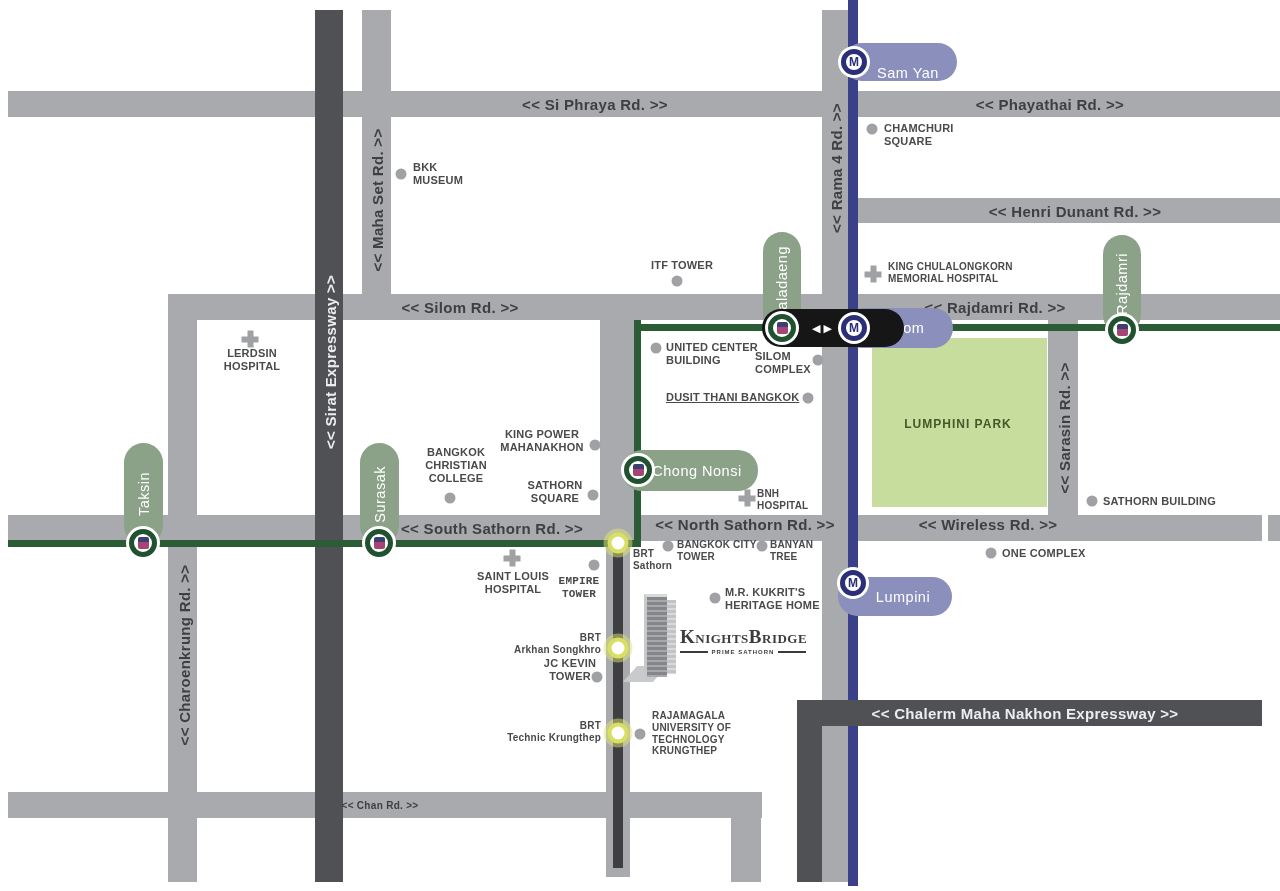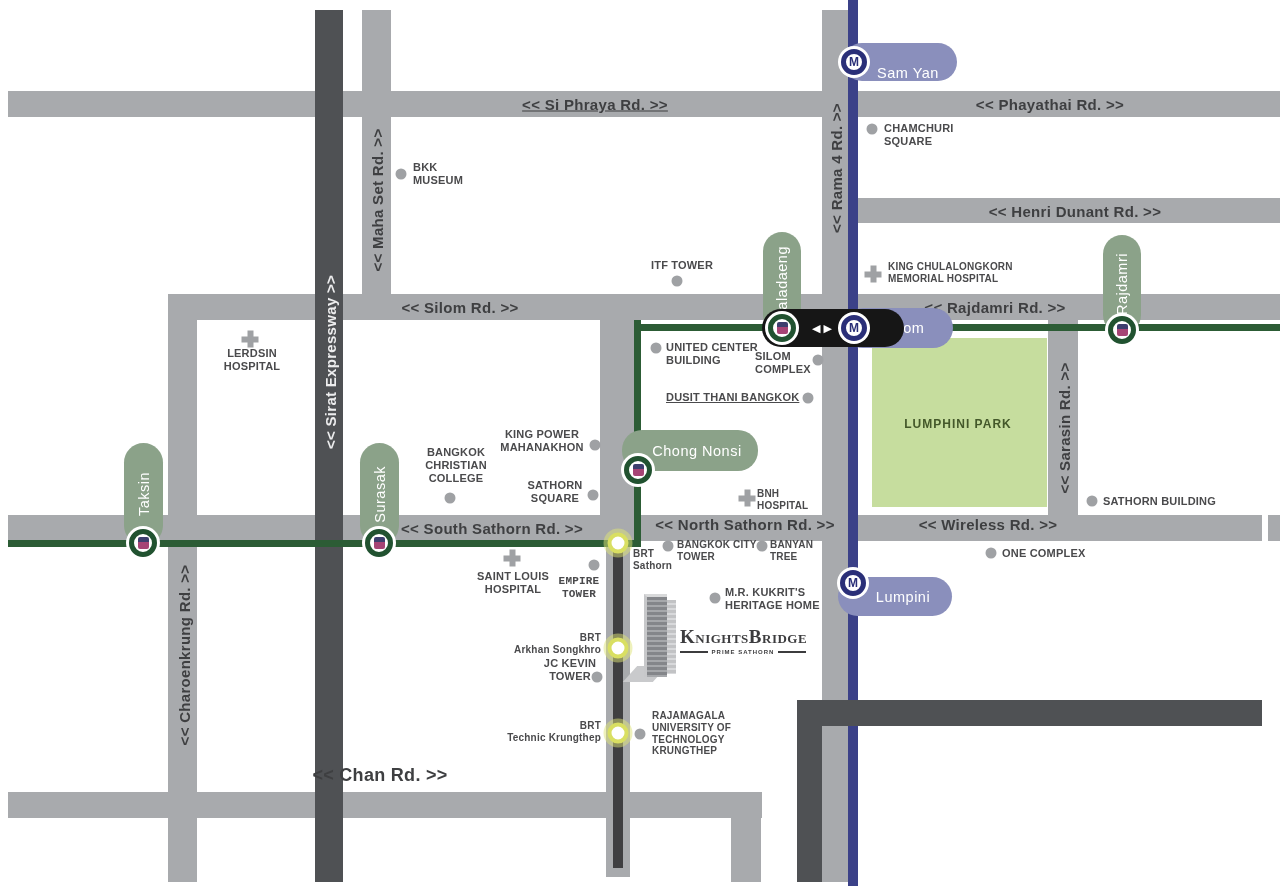--- a/index.html
+++ b/index.html
@@ -94,44 +94,45 @@
 
   <div class="line mrt-line" style="left:848px;top:0;width:10px;height:886px;"></div>
   <div class="line bts-line" style="left:8px;top:540px;width:633px;height:7px;"></div>
   <div class="line bts-line" style="left:634px;top:320px;width:7px;height:227px;"></div>
   <div class="line bts-line" style="left:634px;top:324px;width:646px;height:7px;"></div>
   <div class="line brt-line" style="left:613px;top:543px;width:10px;height:325px;"></div>
 
   <div class="road dark" style="left:797px;top:700px;width:465px;height:26px;"></div>
   <div class="road dark" style="left:797px;top:700px;width:25px;height:182px;"></div>
 
-  <div class="rlabel" style="left:595px;top:104px;text-decoration:underline;">&lt;&lt; Si Phraya Rd. &gt;&gt;</div>
+  <div class="rlabel" style="left:595px;top:104px;">&lt;&lt; Si Phraya Rd. &gt;&gt;</div>
   <div class="rlabel" style="left:1050px;top:104px;">&lt;&lt; Phayathai Rd. &gt;&gt;</div>
   <div class="rlabel" style="left:1075px;top:211px;">&lt;&lt; Henri Dunant Rd. &gt;&gt;</div>
   <div class="rlabel" style="left:460px;top:307px;">&lt;&lt; Silom Rd. &gt;&gt;</div>
   <div class="rlabel" style="left:995px;top:307px;">&lt;&lt; Rajdamri Rd. &gt;&gt;</div>
   <div class="rlabel" style="left:492px;top:528px;">&lt;&lt; South Sathorn Rd. &gt;&gt;</div>
   <div class="rlabel" style="left:745px;top:524px;">&lt;&lt; North Sathorn Rd. &gt;&gt;</div>
   <div class="rlabel" style="left:988px;top:524px;">&lt;&lt; Wireless Rd. &gt;&gt;</div>
-  <div class="rlabel" style="left:380px;top:775px;font-size:18px;">&lt;&lt; Chan Rd. &gt;&gt;</div>
+  <div class="rlabel" style="left:380px;top:805px;font-size:10px;">&lt;&lt; Chan Rd. &gt;&gt;</div>
   <div class="rlabel vlabel" style="left:184px;top:655px;">&lt;&lt; Charoenkrung Rd. &gt;&gt;</div>
   <div class="rlabel vlabel" style="left:377px;top:200px;">&lt;&lt; Maha Set Rd. &gt;&gt;</div>
   <div class="rlabel vlabel light" style="left:330px;top:362px;">&lt;&lt; Sirat Expressway &gt;&gt;</div>
   <div class="rlabel vlabel" style="left:836px;top:168px;">&lt;&lt; Rama 4 Rd. &gt;&gt;</div>
   <div class="rlabel vlabel" style="left:1064px;top:428px;">&lt;&lt; Sarasin Rd. &gt;&gt;</div>
+  <div class="rlabel light" style="left:1025px;top:713px;">&lt;&lt; Chalerm Maha Nakhon Expressway &gt;&gt;</div>
 
   <div class="park-label" style="left:958px;top:424px;">LUMPHINI PARK</div>
 
   <div class="pill v" style="left:124px;top:443px;width:39px;height:102px;">
     <span>Taksin</span>
     </div>
   <div class="pill v" style="left:360px;top:443px;width:39px;height:102px;">
     <span>Surasak</span>
     </div>
-  <div class="pill" style="left:622px;top:430px;width:136px;height:41px;padding-left:14px;box-sizing:border-box;">
+  <div class="pill" style="left:622px;top:450px;width:136px;height:41px;padding-left:14px;box-sizing:border-box;">
     <span>Chong Nonsi</span>
     </div>
   <div class="pill v" style="left:763px;top:232px;width:38px;height:102px;">
     <span>Saladaeng</span>
     </div>
   <div class="pill v" style="left:1103px;top:235px;width:38px;height:99px;">
     <span>Rajdamri</span>
     </div>
 
   <div class="pill mpill" style="left:843px;top:43px;width:114px;height:38px;padding-left:16px;box-sizing:border-box;align-items:flex-end;">

